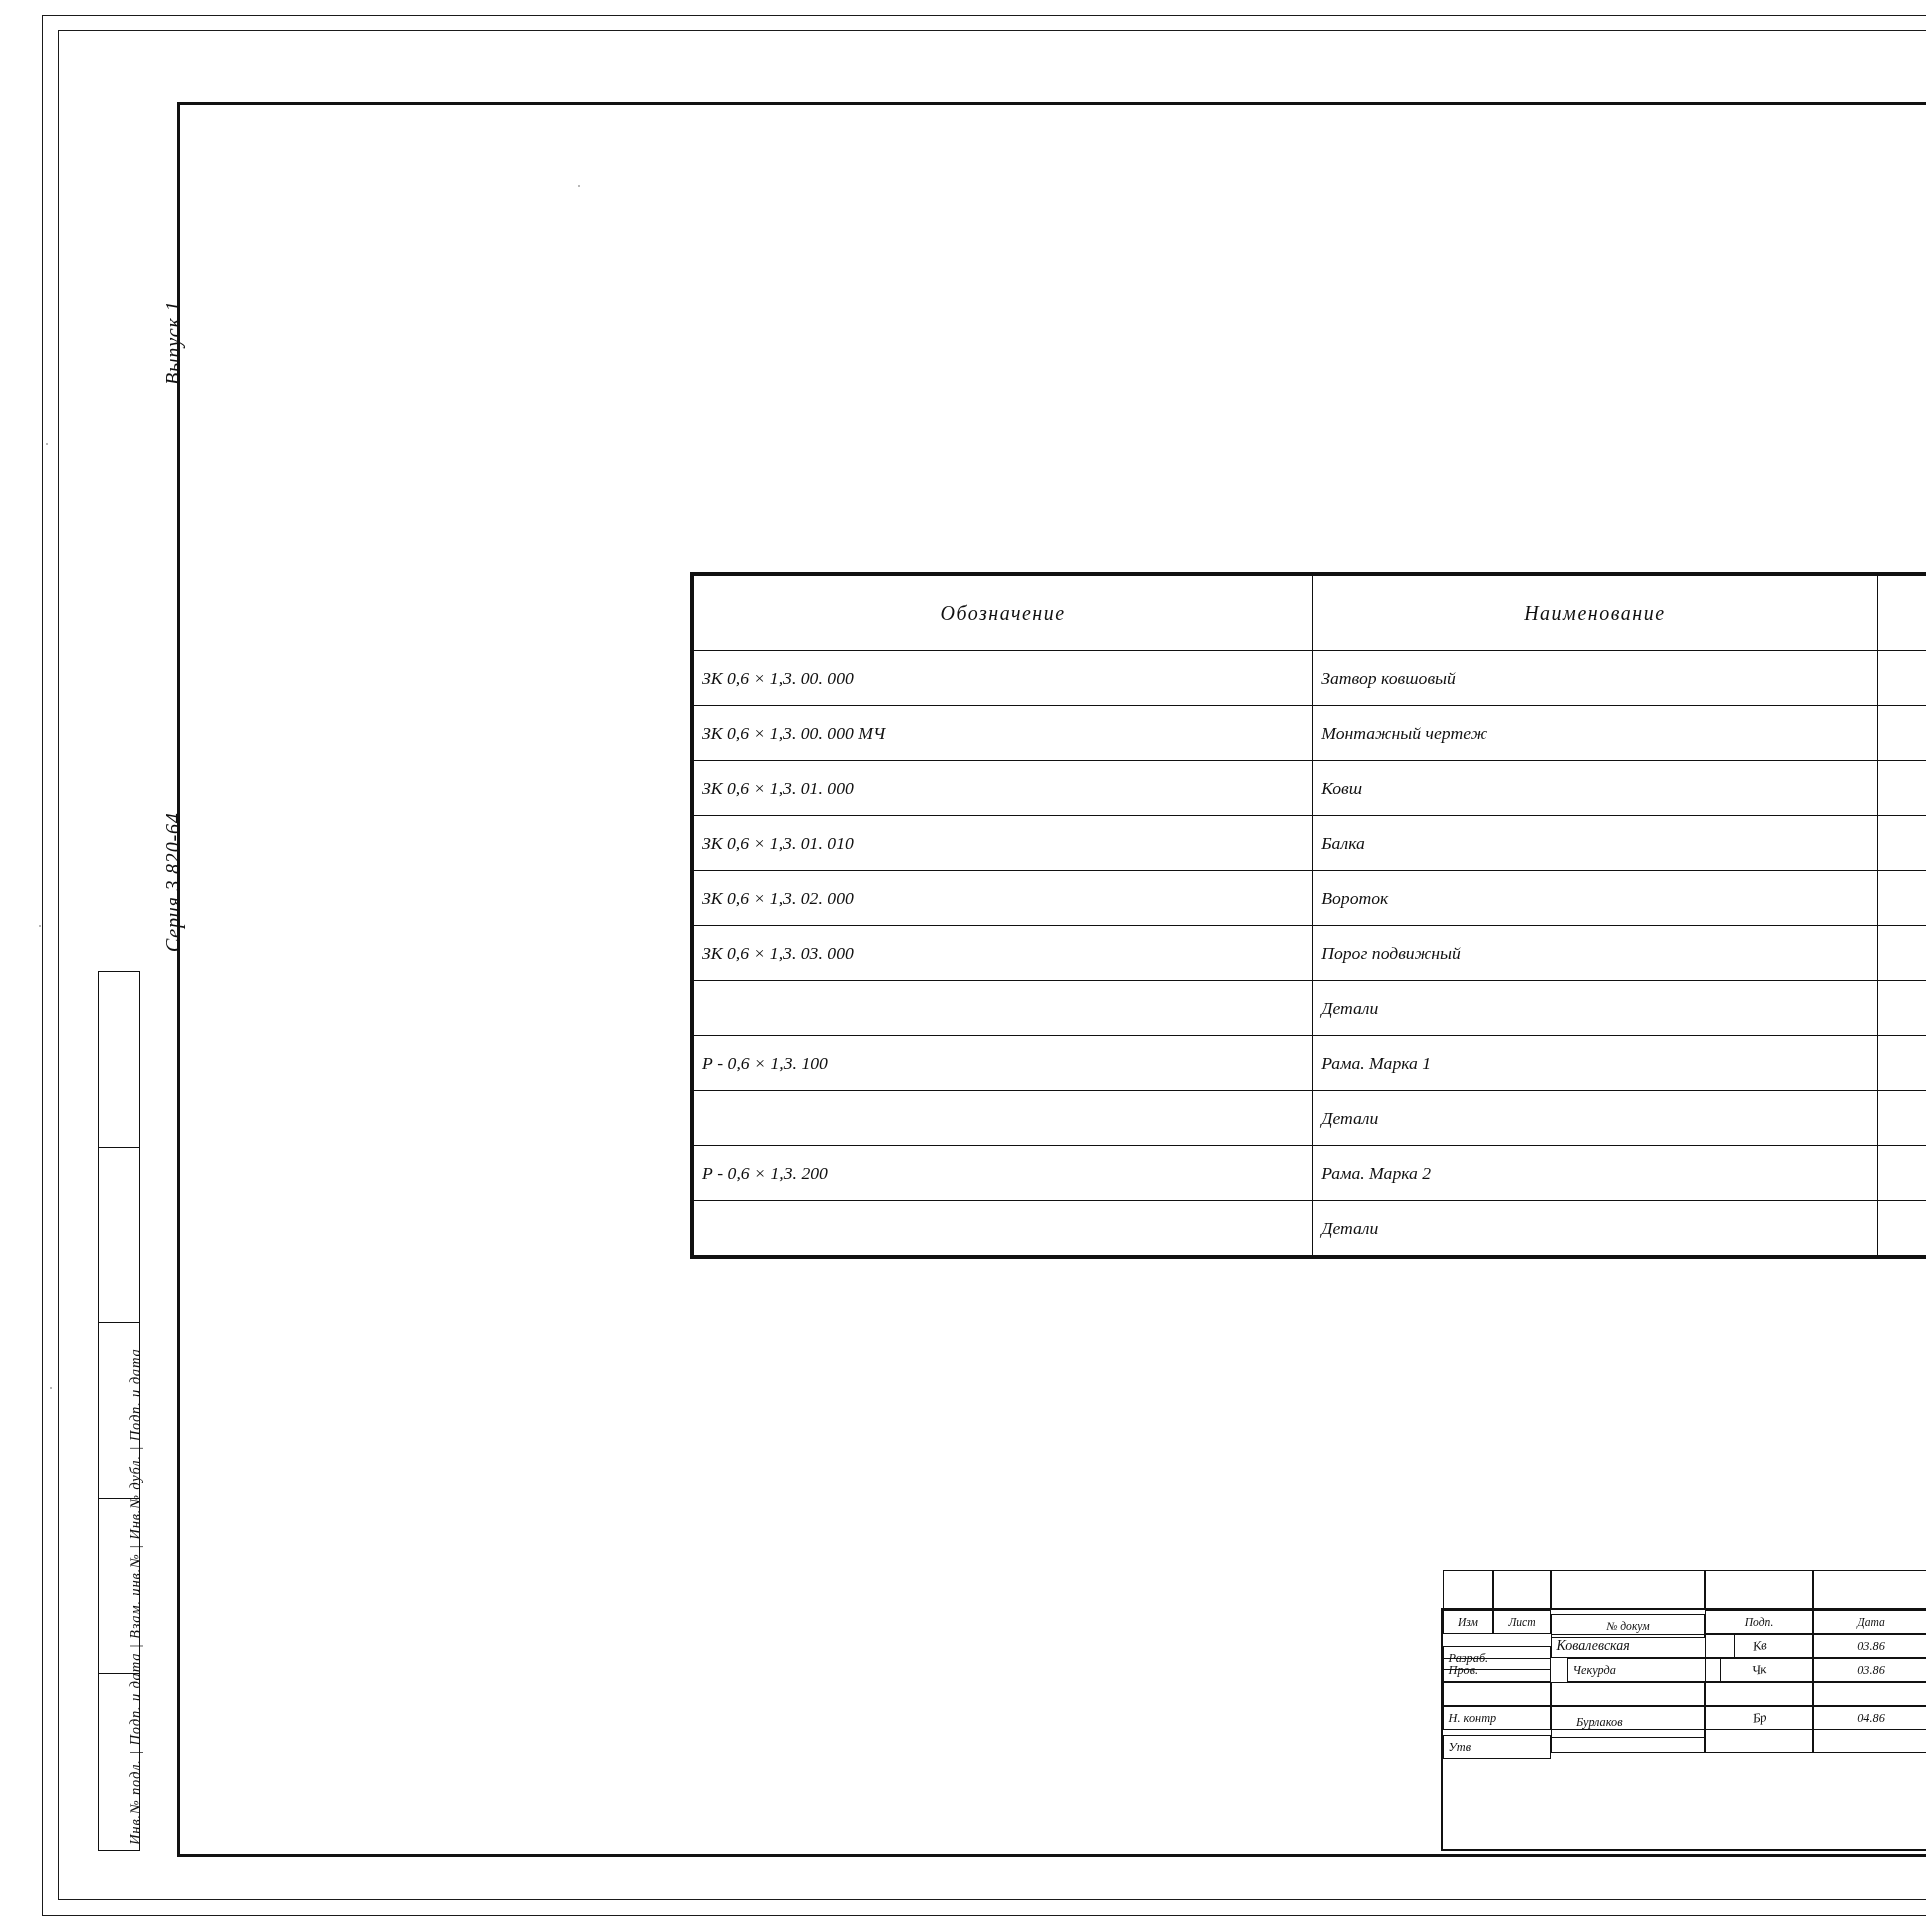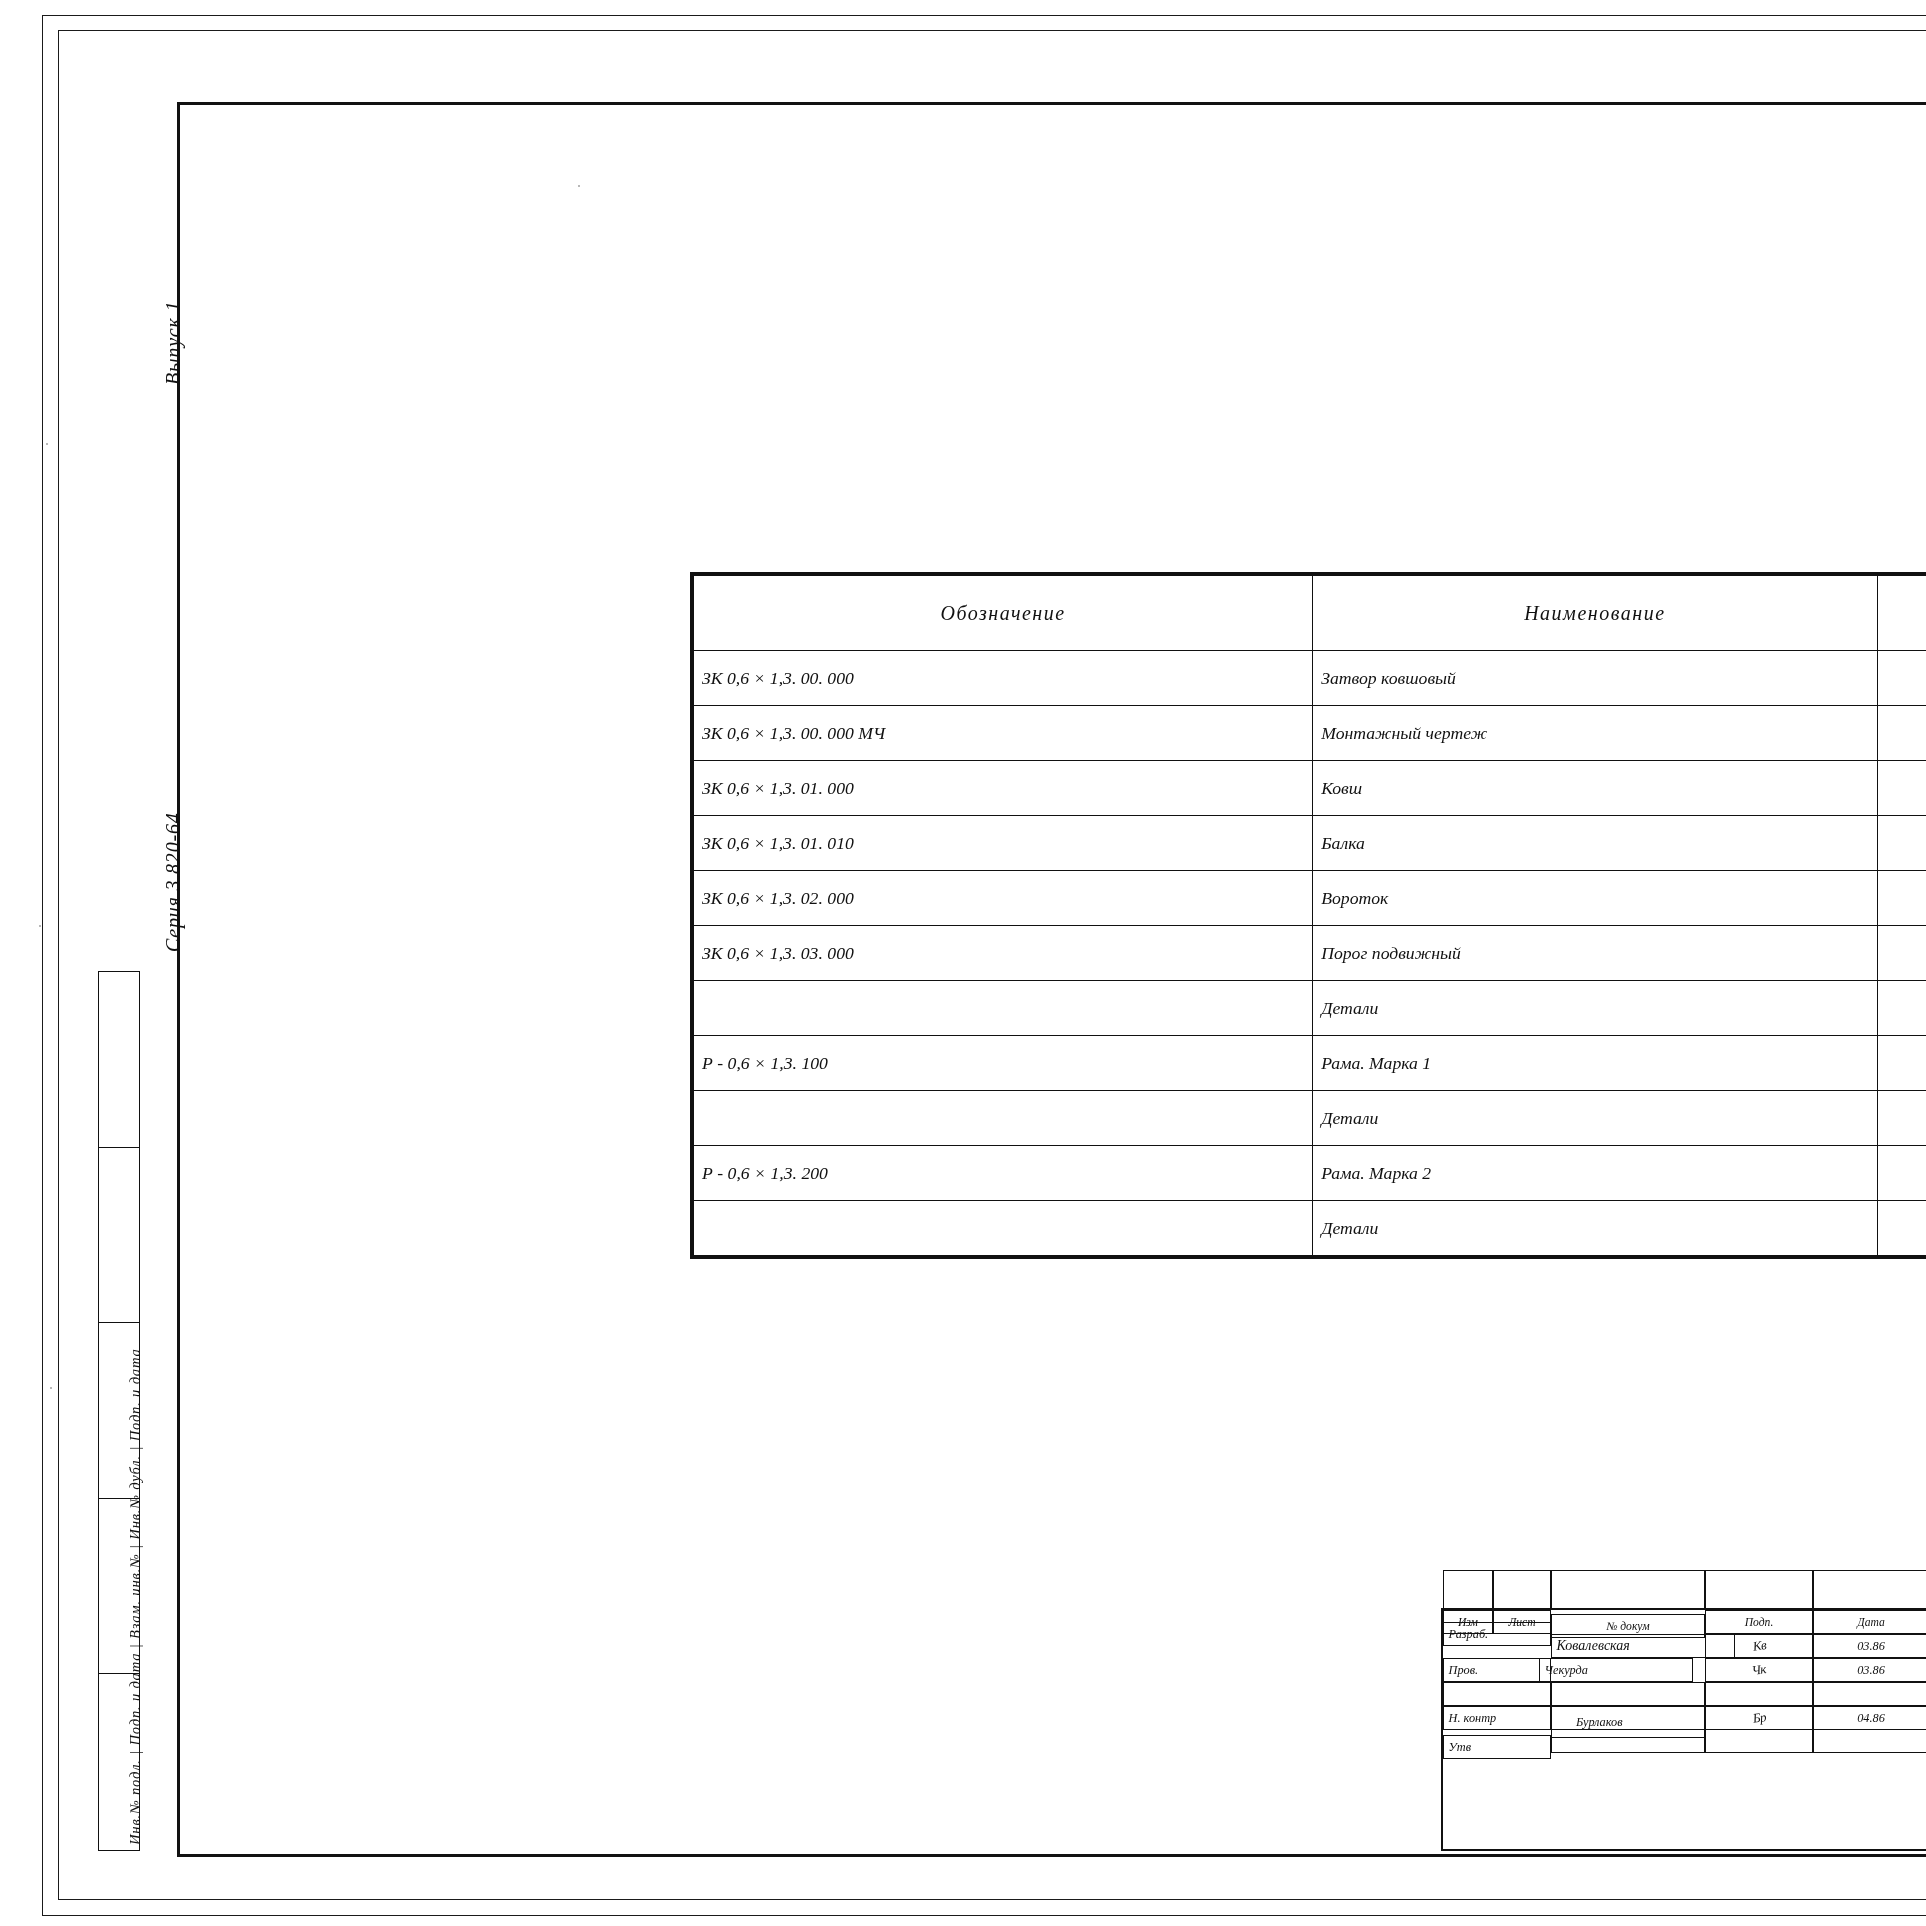--- a/index.html
+++ b/index.html
@@ -261,29 +261,29 @@
     <div class="cellbox" style="left:108px; top:4px;  width:154px; height:24px;">№ докум</div>
     <div class="cellbox" style="left:262px; top:0px;  width:108px; height:24px;">Подп.</div>
     <div class="cellbox" style="left:370px; top:0px;  width:116px; height:24px;">Дата</div>
 
     <div class="cellbox" style="left:0px;   top:-40px; width:50px; height:40px;"></div>
     <div class="cellbox" style="left:50px; top:-40px; width:58px; height:40px;"></div>
     <div class="cellbox" style="left:108px; top:-40px; width:154px; height:40px;"></div>
     <div class="cellbox" style="left:262px; top:-40px; width:108px; height:40px;"></div>
     <div class="cellbox" style="left:370px; top:-40px; width:116px; height:40px;"></div>
 
-    <div class="cellbox lefttext" style="left:0px;   top:12px; width:108px; height:24px; font-size:12.3px;">Разраб.</div>
+    <div class="cellbox lefttext" style="left:0px;   top:36px; width:108px; height:24px; font-size:12.3px;">Разраб.</div>
     <div class="cellbox lefttext" style="left:108px; top:24px; width:184px; height:24px; font-size:14px;">Ковалевская</div>
     <div class="cellbox" style="left:262px; top:24px; width:108px; height:24px;">
         <span class="sig-mark">Кв</span>
       </div>
     <div class="cellbox" style="left:370px; top:24px; width:116px; height:24px; font-size:12.3px;">03.86</div>
 
     <div class="cellbox lefttext" style="left:0px;   top:48px; width:108px; height:24px; font-size:12.3px;">Пров.</div>
-    <div class="cellbox lefttext" style="left:96px; top:48px; width:154px; height:24px; font-size:12.3px;">Чекурда</div>
+    <div class="cellbox lefttext" style="left:124px; top:48px; width:154px; height:24px; font-size:12.3px;">Чекурда</div>
     <div class="cellbox" style="left:262px; top:48px; width:108px; height:24px;">
         <span class="sig-mark">Чк</span>
       </div>
     <div class="cellbox" style="left:370px; top:48px; width:116px; height:24px; font-size:12.3px;">03.86</div>
 
     <div class="cellbox" style="left:0px;   top:72px; width:108px; height:24px;"></div>
     <div class="cellbox" style="left:108px; top:72px; width:154px; height:24px;"></div>
     <div class="cellbox" style="left:262px; top:72px; width:108px; height:24px;"></div>
     <div class="cellbox" style="left:370px; top:72px; width:116px; height:24px;"></div>
 

